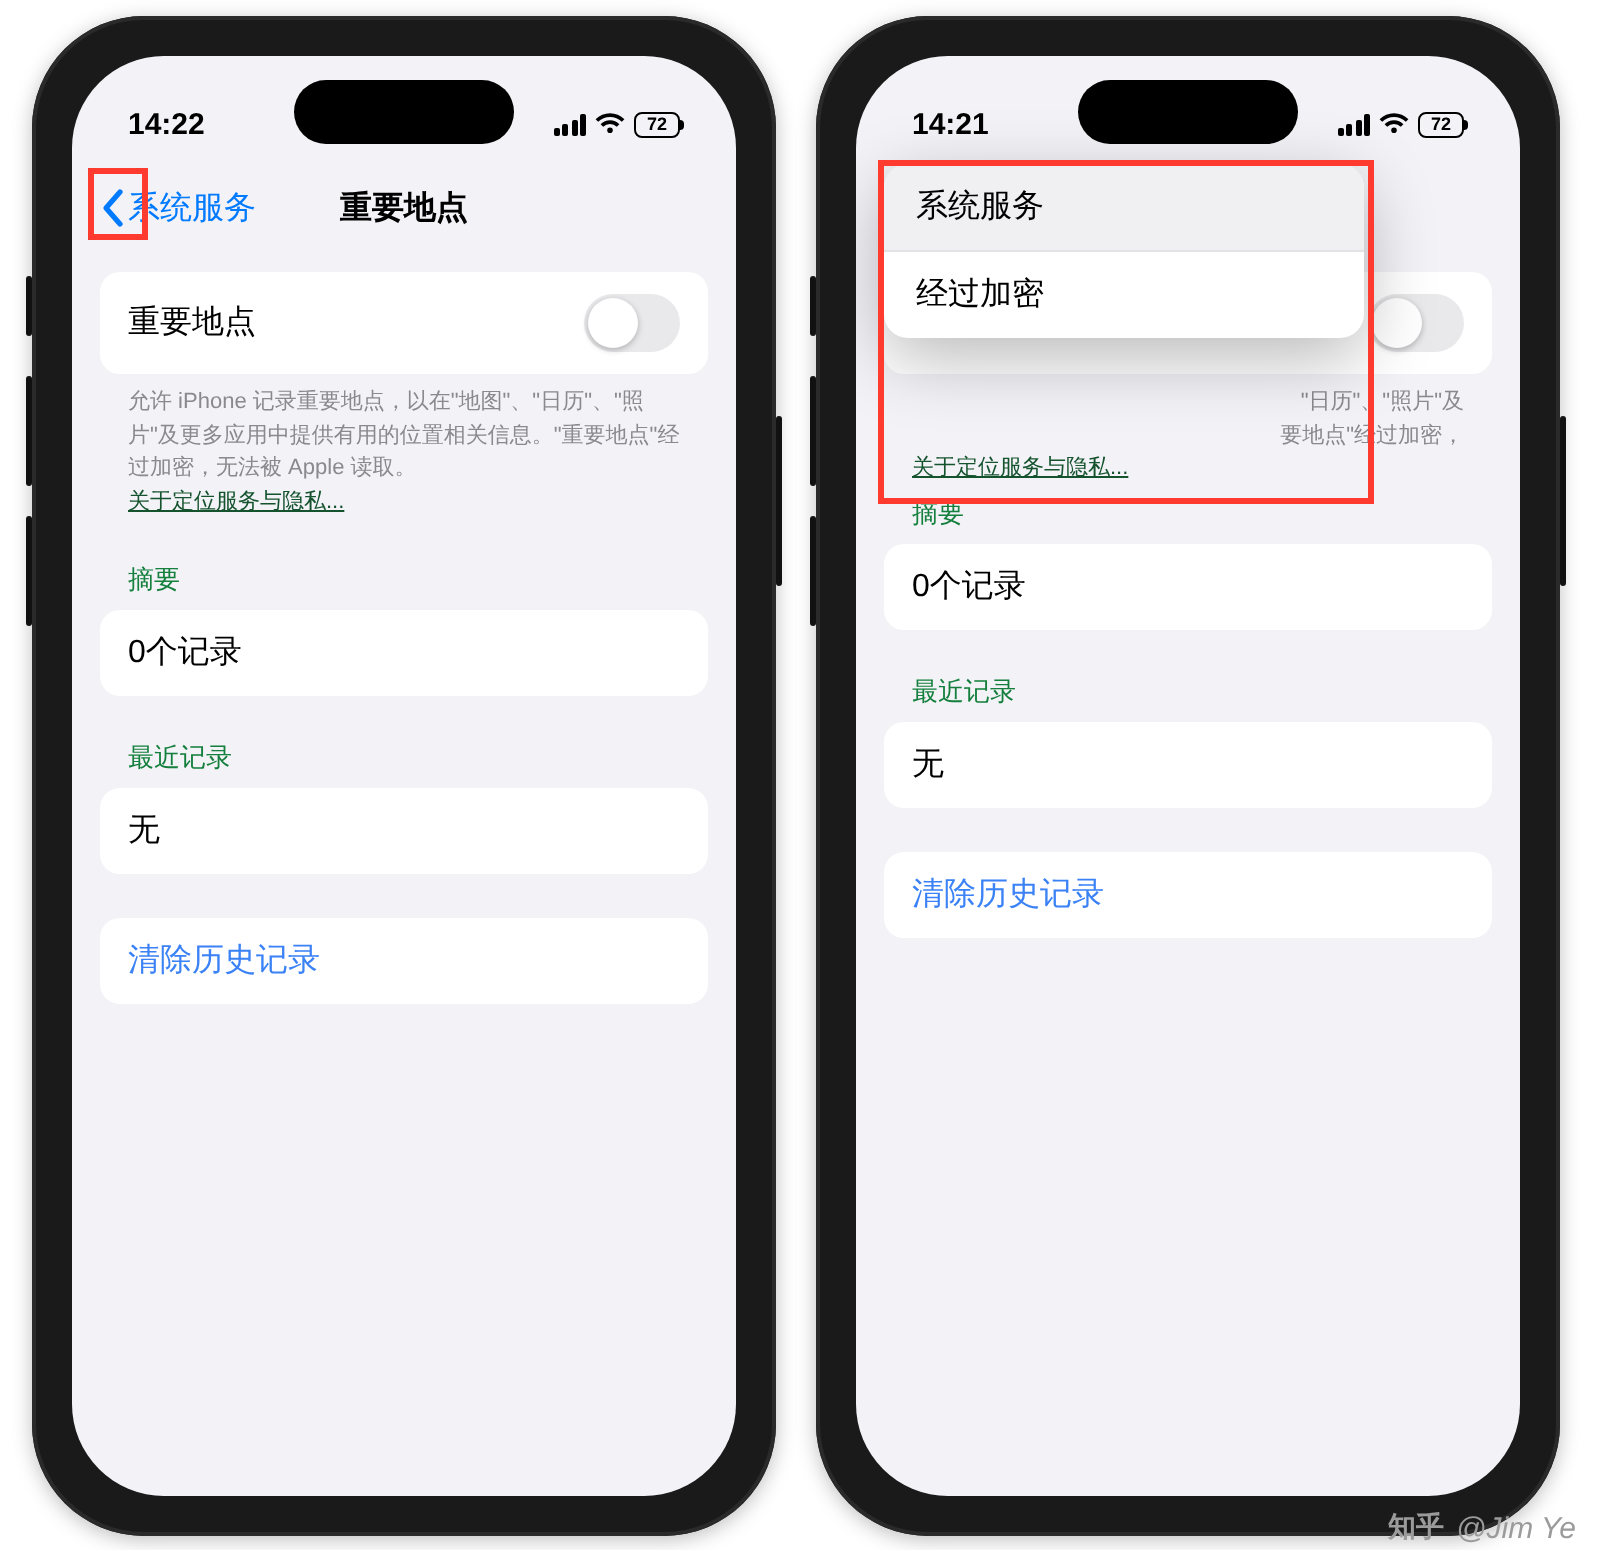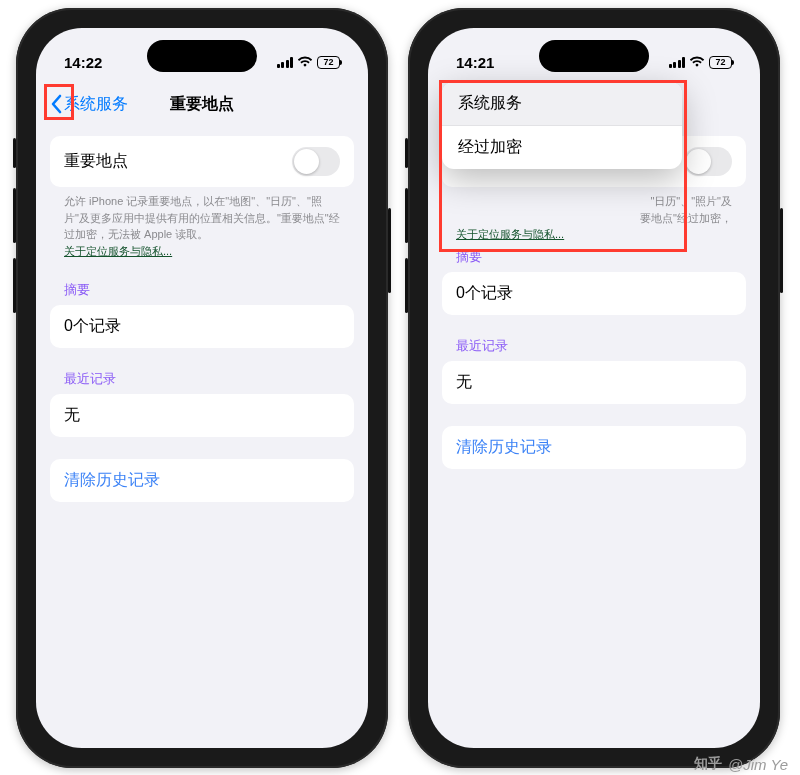--- a/index.html
+++ b/index.html
@@ -106,21 +106,21 @@
     content:""; position:absolute; left:2px; top:2px;
     width:25px; height:25px; background:#fff; border-radius:50%;
     box-shadow:0 1px 3px rgba(0,0,0,.25);
   }
   .footer-note {
     font-size:11px; color:#8a8a8e; line-height:1.5;
     padding: 6px 14px 0 14px;
   }
   .link { color:#14532d;text-decoration:underline; }
   .section-label {
-    font-size:13px; color:#8b5cf6;
+    font-size:13px; color:#15803d;
     padding: 0 14px 6px 14px;
   }
   .action-row { color:#3b82f6; }
 
   .highlight-box {
     position:absolute;
     border:3px solid #ff3b30;
     pointer-events:none;
     z-index:60;
   }

